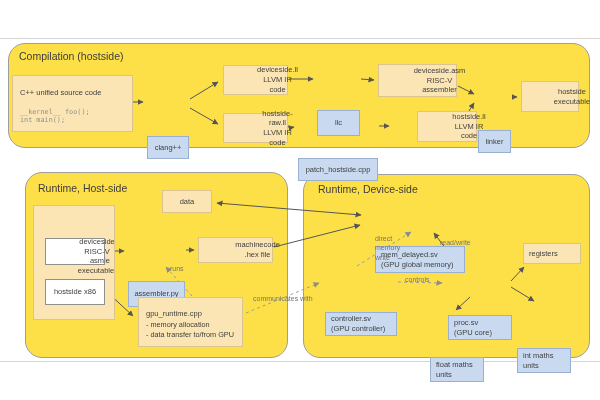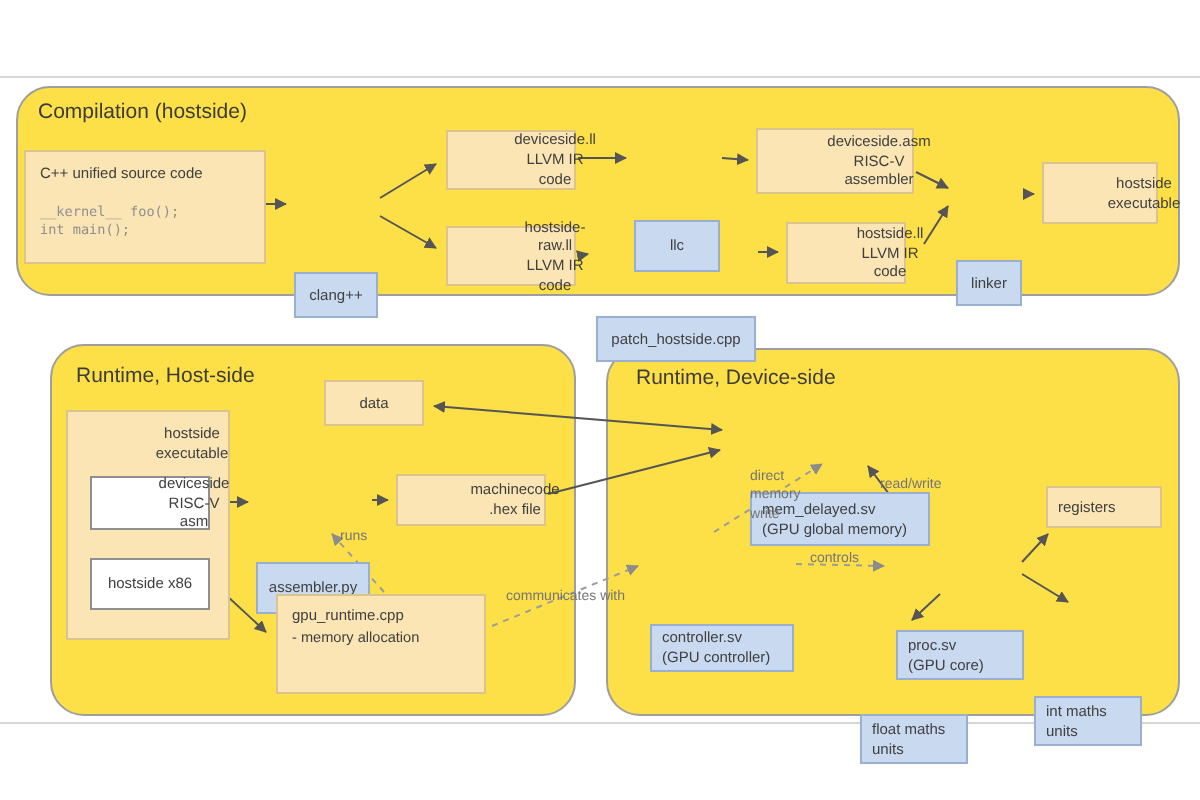--- a/index.html
+++ b/index.html
@@ -27,21 +27,21 @@
     font-family:"DejaVu Sans Mono", monospace;font-size:6.8px;color:var(--code,#8f8f8f);
     text-align:left;width:100%;padding:10px 0 0 7px;box-sizing:border-box;white-space:pre-line;
   }
   .gpu-title{font-size:7.5px;text-align:left;width:100%;padding:5px 0 1px 7px;box-sizing:border-box;}
   .bullet{font-size:7.3px;text-align:left;width:100%;padding-left:7px;box-sizing:border-box;line-height:1.35;}
   .elabel{
     position:absolute;z-index:5;font-size:7px;color:var(--edge-text,#757575);
     white-space:pre-line;line-height:1.35;
   }
   .container-title{font-size:7.5px;text-align:center;width:100%;padding-top:6px;}
-  .node.container{justify-content:flex-start;}
+  .node.container{justify-content:center;}
 </style>
 </head>
 <body>
 
 <div class="edge-line" style="top:38px"></div>
 <div class="edge-line" style="top:361px"></div>
 
 <div class="section" style="left:8px;top:43px;width:580px;height:103px">
   <div class="section-title" style="left:10px;top:6px">Compilation (hostside)</div>
 </div>
@@ -100,40 +100,41 @@
 </div>
 <div class="node blue" style="left:147px;top:92px;width:42px;height:23px">clang++</div>
 <div class="node yellow ml" style="left:223px;top:65px;width:65px;height:30px">deviceside.ll
 LLVM IR code</div>
 <div class="node blue" style="left:317px;top:66px;width:43px;height:26px">llc</div>
 <div class="node yellow ml" style="left:378px;top:64px;width:79px;height:33px">deviceside.asm
 RISC-V assembler</div>
 <div class="node yellow ml" style="left:223px;top:113px;width:65px;height:30px">hostside-raw.ll
 LLVM IR code</div>
 <div class="node blue" style="left:298px;top:114px;width:80px;height:23px">patch_hostside.cpp</div>
-<div class="node yellow ml" style="left:393px;top:111px;width:60px;height:31px">hostside.ll
+<div class="node yellow ml" style="left:417px;top:111px;width:60px;height:31px">hostside.ll
 LLVM IR code</div>
 <div class="node blue" style="left:478px;top:86px;width:33px;height:23px">linker</div>
 <div class="node yellow ml" style="left:521px;top:81px;width:58px;height:31px">hostside
 executable</div>
 
 <div class="node yellow" style="left:162px;top:190px;width:50px;height:23px">data</div>
 <div class="node yellow container" style="left:33px;top:205px;width:82px;height:115px">
   <div class="container-title ml">hostside
 executable</div>
 </div>
 <div class="node white ml" style="left:45px;top:238px;width:60px;height:27px">deviceside
 RISC-V asm</div>
 <div class="node white" style="left:45px;top:279px;width:60px;height:26px">hostside x86</div>
 <div class="node blue" style="left:128px;top:237px;width:57px;height:26px">assembler.py</div>
 <div class="node yellow ml" style="left:198px;top:237px;width:75px;height:26px">machinecode
 .hex file</div>
 <div class="node yellow container" style="left:138px;top:297px;width:105px;height:50px">
   <div class="gpu-title">gpu_runtime.cpp</div>
   <div class="bullet">- memory allocation</div>
+  <div class="bullet">- data transfer to/from GPU</div>
 </div>
 
 <div class="node blue la ml" style="left:375px;top:202px;width:90px;height:27px">mem_delayed.sv
 (GPU global memory)</div>
 <div class="node blue la ml" style="left:325px;top:268px;width:72px;height:24px">controller.sv
 (GPU controller)</div>
 <div class="node blue la ml" style="left:448px;top:271px;width:64px;height:25px">proc.sv
 (GPU core)</div>
 <div class="node yellow la" style="left:523px;top:243px;width:58px;height:21px">registers</div>
 <div class="node blue la ml" style="left:430px;top:313px;width:54px;height:25px">float maths

